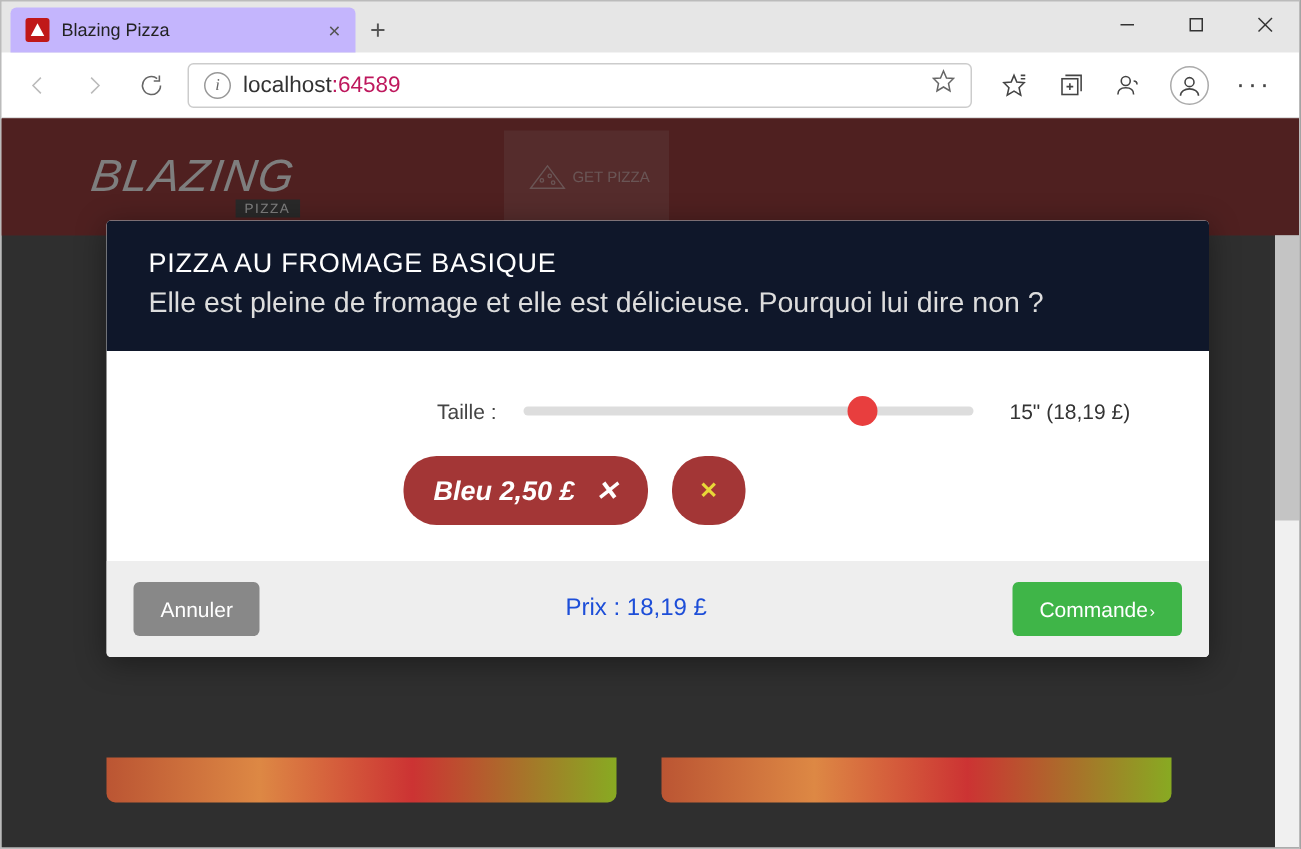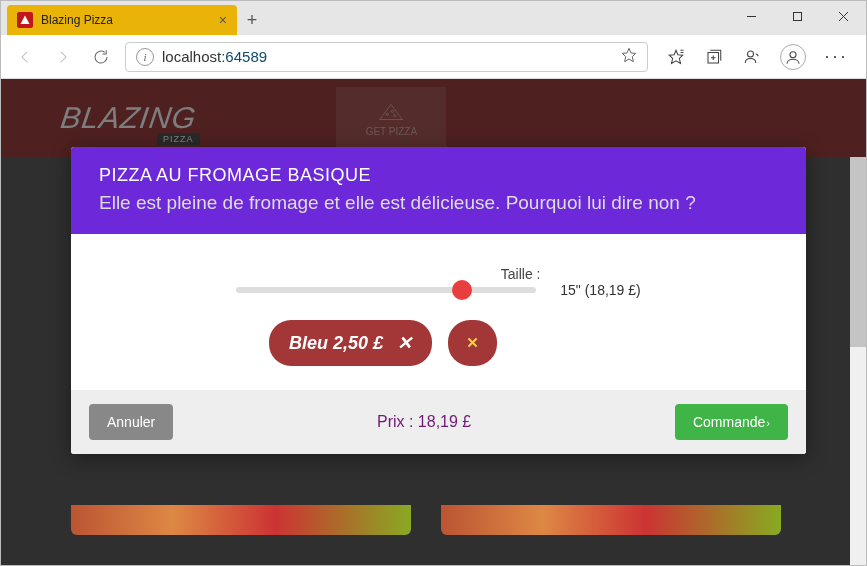--- a/index.html
+++ b/index.html
@@ -1,68 +1,68 @@
 <!DOCTYPE html>
 <html><head>
 <meta charset="utf-8">
 <style>
   * { box-sizing: border-box; margin: 0; padding: 0; font-family: "Segoe UI", Arial, sans-serif; }
   body { width: 867px; height: 566px; background: #e6e6e6; overflow: hidden; position: relative; border: 1px solid #bbb; }
 
   
   .titlebar { height: 34px; display: flex; align-items: flex-start; justify-content: space-between; }
   .tab-strip { display: flex; align-items: flex-end; height: 34px; padding-left: 6px; }
-  .tab { display: flex; align-items: center; background: #eab308; height: 30px; margin-top: 4px; padding: 0 10px; border-top-left-radius: 4px; border-top-right-radius: 4px; gap: 8px; min-width: 230px; position: relative; }
+  .tab { display: flex; align-items: center; background: #c4b5fd; height: 30px; margin-top: 4px; padding: 0 10px; border-top-left-radius: 4px; border-top-right-radius: 4px; gap: 8px; min-width: 230px; position: relative; }
   .tab .favicon { width: 16px; height: 16px; background: #c01818; border-radius: 2px; display: flex; align-items: center; justify-content: center; }
   .tab .favicon svg { width: 12px; height: 12px; }
   .tab .tab-title { font-size: 12px; color: #222; flex: 1; }
   .tab .tab-close { font-size: 14px; color: #555; }
   .new-tab { width: 30px; height: 30px; margin-top: 4px; display: flex; align-items: center; justify-content: center; font-size: 18px; color: #555; }
   .win-controls { display: flex; }
   .win-btn { width: 46px; height: 30px; display: flex; align-items: center; justify-content: center; }
   .win-btn svg { width: 11px; height: 11px; stroke: #333; stroke-width: 1; fill: none; }
 
   
   .toolbar { height: 44px; background: #fff; display: flex; align-items: center; padding: 0 10px; gap: 10px; border-bottom: 1px solid #ddd; }
   .nav-btn { width: 28px; height: 28px; display: flex; align-items: center; justify-content: center; color: #777; }
   .nav-btn svg { width: 18px; height: 18px; stroke: #666; stroke-width: 1.4; fill: none; }
   .nav-btn.disabled svg { stroke: #bbb; }
   .addr { flex: 1; display: flex; align-items: center; border: 1px solid #ccc; border-radius: 4px; height: 30px; padding: 0 10px; gap: 8px; }
   .addr .info-icon { width: 18px; height: 18px; display:flex; align-items:center; justify-content:center; color:#666; border:1px solid #999; border-radius:50%; font-size:11px; font-style: italic; font-family: serif;}
   .addr .url { font-size: 15px; color: #333; flex: 1; }
   .addr .url .host { color: #333; }
-  .addr .url .port { color: #0c4a6e; }
+  .addr .url .port { color: #be185d; }
   .addr .star { color: #666; }
   .right-icons { display: flex; gap: 18px; padding: 0 8px; align-items:center; }
   .right-icons .ico { width: 20px; height: 20px; display:flex; align-items:center; justify-content:center; }
   .right-icons svg { width: 18px; height: 18px; stroke: #444; stroke-width: 1.4; fill: none; }
   .profile-ico { width:26px; height:26px; border:1px solid #aaa; border-radius:50%; display:flex; align-items:center; justify-content:center;}
   .dots { font-size: 18px; color:#444; letter-spacing: 2px; }
 
   
   .page { position: absolute; top: 78px; left: 0; right: 0; bottom: 0; background: #3b3b3b; }
   .banner { height: 78px; background: #8a1616; display:flex; align-items:center; padding-left:60px; gap: 140px;}
   .logo { color:#fff; font-family: Impact, 'Arial Black', sans-serif; font-size: 30px; font-style: italic; letter-spacing: 1px; transform: skewX(-8deg); position: relative;}
   .logo-sub { position:absolute; bottom:-10px; right:-6px; background:#2b2b2b; color:#fff; font-size:9px; font-style:normal; padding:1px 6px; transform: skewX(8deg); letter-spacing:1px;}
-  .nav-pizza { width:110px; height:62px; background: rgba(255,255,255,0.12); display:flex; flex-direction:column; align-items:center; justify-content:center; color: rgba(255,255,255,0.5); font-size:10px; gap:2px;}
+  .nav-pizza { width:110px; height:62px; background: rgba(255,255,255,0.12); display:flex; flex-direction:row; align-items:center; justify-content:center; color: rgba(255,255,255,0.5); font-size:10px; gap:2px;}
   .nav-pizza svg { width:30px; height:24px; stroke: rgba(255,255,255,0.5); fill:none; stroke-width:1.2;}
   .content-dim { position:absolute; top:0; left:0; right:0; bottom:0; background: rgba(40,40,40,0.6);}
   .scrollbar-v { position:absolute; right:0; top:78px; bottom:0; width:16px; background:#f0f0f0;}
   .scrollbar-thumb { position:absolute; top:0; width:16px; height:190px; background:#c4c4c4;}
   .card-peek { position:absolute; bottom:30px; height:30px; width:340px; background: linear-gradient(90deg, #b53 0%, #d84 30%, #c33 60%, #8a2 100%); border-radius:0 0 6px 6px;}
   .card-peek.left { left:70px; }
   .card-peek.right { left:440px; }
 
   
   .modal { position:absolute; left:70px; right:60px; top:146px; background:#fff; border-radius:3px; box-shadow: 0 4px 20px rgba(0,0,0,0.4); overflow:hidden;}
-  .modal-header { background:#6d28d9; color:#fff; padding:18px 28px 20px;}
+  .modal-header { background:#0f172a; color:#fff; padding:18px 28px 20px;}
   .modal-title { font-size:18px; font-weight:400; letter-spacing:0.5px; margin-bottom:6px;}
   .modal-sub { font-size:19px; color:#ddd; }
   .modal-body { padding: 32px 38px 24px; }
-  .form-row { display:flex; align-items:center; margin-bottom:22px;flex-direction:column; }
+  .form-row { display:flex; align-items:center; margin-bottom:22px; }
   .form-label { width: 240px; text-align:right; padding-right:18px; font-size:14px; color:#444;}
   .slider-wrap { display:flex; align-items:center; gap:24px; }
   .slider { position:relative; width:300px; height:6px; background:#ddd; border-radius:3px;}
   .slider-thumb { position:absolute; top:-7px; left:216px; width:20px; height:20px; background:#e83e3e; border-radius:50%;}
   .slider-value { font-size:14px; color:#333;}
   .select { width: 410px; height:36px; border:2px solid #6fa8e8; border-radius:4px; display:flex; align-items:center; justify-content:space-between; padding:0 10px; background:#fff; outline: 3px solid rgba(111,168,232,0.25);}
   .select-text { font-size:14px; color:#888; }
   .select-caret { display:flex; flex-direction:column; gap:1px;}
   .select-caret span { width:0; height:0; border-left:4px solid transparent; border-right:4px solid transparent;}
   .select-caret .up { border-bottom:4px solid #555;}
@@ -70,21 +70,21 @@
   .chips { display:flex; gap:16px; padding-left:160px; margin-top:10px;}
   .chip { background:#a33636; color:#fff; border-radius:22px; padding:10px 18px; display:flex; align-items:center; gap:14px; font-size:15px;}
   .chip.big { font-size:18px; padding: 12px 20px; font-weight:600;font-style:italic;}
   .chip .x { font-weight:bold; }
   .chip .x.yellow { color:#e8d838; }
   .modal-footer { background:#eee; display:flex; align-items:center; justify-content:space-between; padding:14px 18px;gap:32px;}
   .btn { border:none; border-radius:4px; padding:10px 18px; font-size:14px; cursor:pointer;}
   .btn-cancel { background:#888; color:#fff;}
   .btn-order { background:#3fb548; color:#fff; position:relative;}
   .btn-order .chev { font-size:11px; margin-left:1px;}
-  .price-center { font-size:16px; color:#701a75; flex:1; text-align:center;}
+  .price-center { font-size:16px; color:#1d4ed8; flex:1; text-align:center;}
 </style>
 </head>
 <body>
 
 <div class="titlebar">
   <div class="tab-strip">
     <div class="tab">
       <span class="favicon">
         <svg viewBox="0 0 24 24">
             <path d="M3 20 L12 3 L21 20 Z" fill="#fff"></path>

